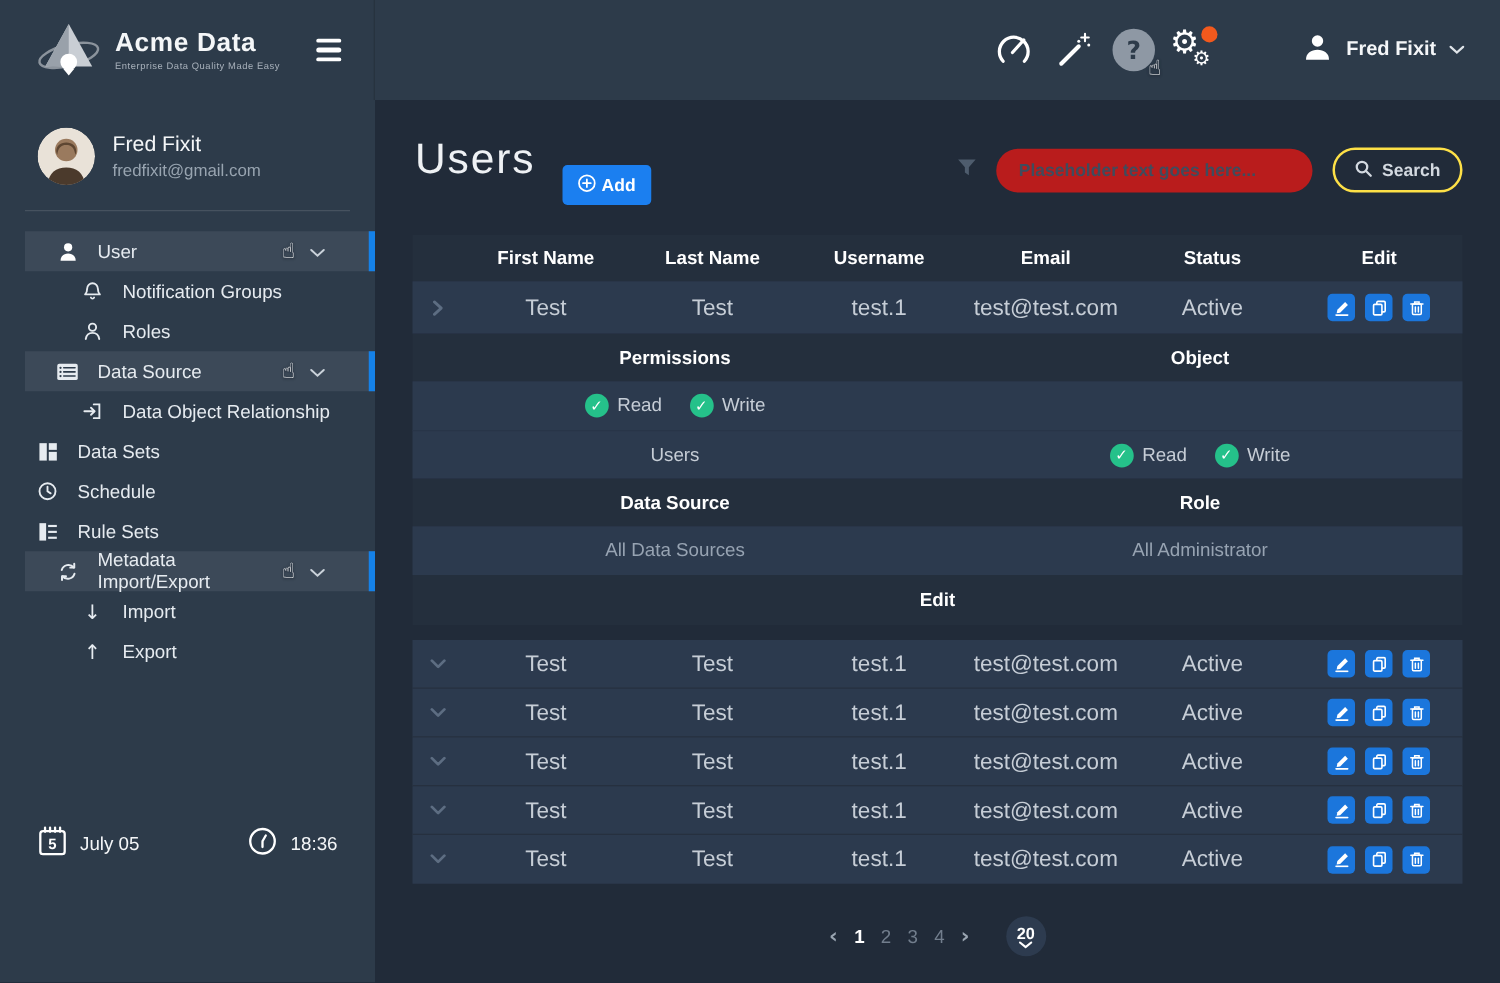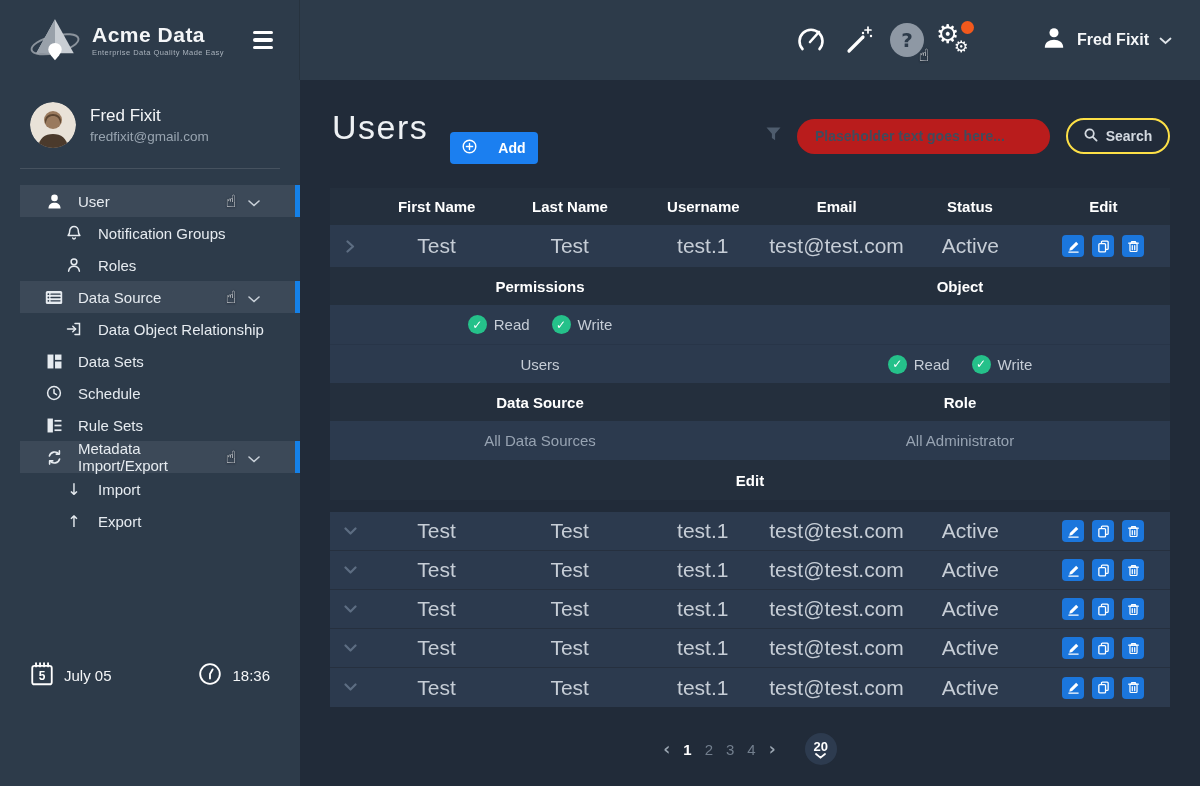--- a/index.html
+++ b/index.html
@@ -29,47 +29,47 @@
   .user-name { font-size:16px; font-weight:bold; color:#f4f6f8; }
 
   
   .sidebar { position:absolute; top:80px; left:0; width:300px; bottom:0; background:#2d3b4a; }
   .profile { display:flex; align-items:center; gap:14px; padding:22px 30px 20px 30px; }
   .avatar { width:46px; height:46px; border-radius:50%; overflow:hidden; flex:0 0 46px; }
   .profile-name { font-size:17px; color:#f4f6f8; }
   .profile-email { font-size:13.5px; color:#98a4b0; margin-top:3px; }
   .sidebar-divider { height:1px; background:#46525f; margin:0 20px 16px 20px; }
 
-  .nav-item { height:32px; display:flex; align-items:center; gap:14px; padding-left:44px; font-size:15px; color:#e6ebf0; position:relative; cursor:pointer; }
+  .nav-item { height:32px; display:flex; align-items:center; gap:14px; padding-left:28px; font-size:15px; color:#e6ebf0; position:relative; cursor:pointer; }
   .nav-item .nicon { width:20px; display:flex; justify-content:center; align-items:center; flex:0 0 20px; }
   .nav-item.child { padding-left:64px; }
   .nav-item.active { background:#3c4958; margin-left:20px; padding-left:24px; }
   .nav-item.active::after { content:""; position:absolute; right:0; top:0; bottom:0; width:5px; background:#1581e8; }
   .expand-group { margin-left:auto; display:flex; align-items:center; gap:12px; padding-right:34px; }
   .nav-item.active .expand-group { padding-right:40px; }
   .expand-group.tight { margin-left:2px; }
   .arrow-glyph { font-size:16px; color:#e6ebf0; }
 
   .sidebar-footer { position:absolute; left:30px; right:30px; bottom:96px; display:flex; justify-content:space-between; align-items:center; font-size:15px; color:#f4f6f8; }
   .foot-group { display:flex; align-items:center; gap:10px; }
 
   
   .main { position:absolute; top:80px; left:300px; right:0; bottom:0; background:#212b39; }
   .main-header { display:flex; align-items:flex-start; padding:28px 30px 0 32px; }
   .page-title { font-size:34px; font-weight:300; letter-spacing:1.5px; color:#eef1f4; }
-  .add-btn { margin:24px 0 0 22px; height:27px; padding:16px 12px; background:#1b7ff0; border:none; border-radius:4px; color:#fff; font-size:14px; font-weight:bold; display:flex; align-items:center; gap:21px; cursor:pointer; font-family:inherit; }
+  .add-btn { margin:24px 0 0 22px; height:27px; padding:16px 12px; background:#1b7ff0; border:none; border-radius:4px; color:#fff; font-size:14px; font-weight:bold; display:flex; align-items:center; gap:4px; cursor:pointer; font-family:inherit; }
   .header-right { margin-left:auto; display:flex; align-items:center; gap:16px; margin-top:10px; }
   .search-input { width:253px; height:35px; border-radius:18px; border:none; background:#b91c1c; color:#cfd6dd; padding:0 18px; font-size:14px; font-weight:bold; font-family:inherit; outline:none; }
   .search-input::placeholder { color:#3f4c5d; }
   .search-btn { height:36px; width:104px; border-radius:18px; background:transparent; border:2px solid #fde047; color:#d3d9e0; font-size:14px; font-weight:bold; display:flex; align-items:center; justify-content:center; gap:8px; cursor:pointer; font-family:inherit; }
 
   .table-area { margin:24px 30px 0 30px; }
   .grid-row { display:grid; grid-template-columns:40px repeat(6,1fr); align-items:center; text-align:center; }
   .t-header { background:#242f3d; height:37px; color:#fff; font-weight:bold; font-size:15px; }
-  .data-row { background:#2c3a4e; height:42px; color:#c6cdd6; font-size:21px; }
+  .data-row { background:#2c3a4e; height:42px; color:#c6cdd6; font-size:18px; }
   .row-chev { display:flex; justify-content:center; align-items:center; cursor:pointer; }
   .detail-grid { display:grid; grid-template-columns:1fr 1fr; align-items:center; text-align:center; }
   .detail-header { background:#242f3d; height:38px; color:#fff; font-weight:bold; font-size:15px; }
   .detail-row { background:#2c3a4e; height:39px; color:#c6cdd6; font-size:15px; }
   .detail-row.sep { border-top:1px solid #283548; }
   .perms { display:flex; justify-content:center; gap:22px; }
   .perm { display:flex; align-items:center; gap:7px; }
   .check { width:19px; height:19px; border-radius:50%; background:#25c18a; color:#fff; font-size:12px; font-weight:bold; display:flex; align-items:center; justify-content:center; }
   .muted { color:#97a3b2; }
   .edit-row { background:#242f3d; height:40px; display:flex; align-items:center; justify-content:center; color:#fff; font-weight:bold; font-size:15px; }

